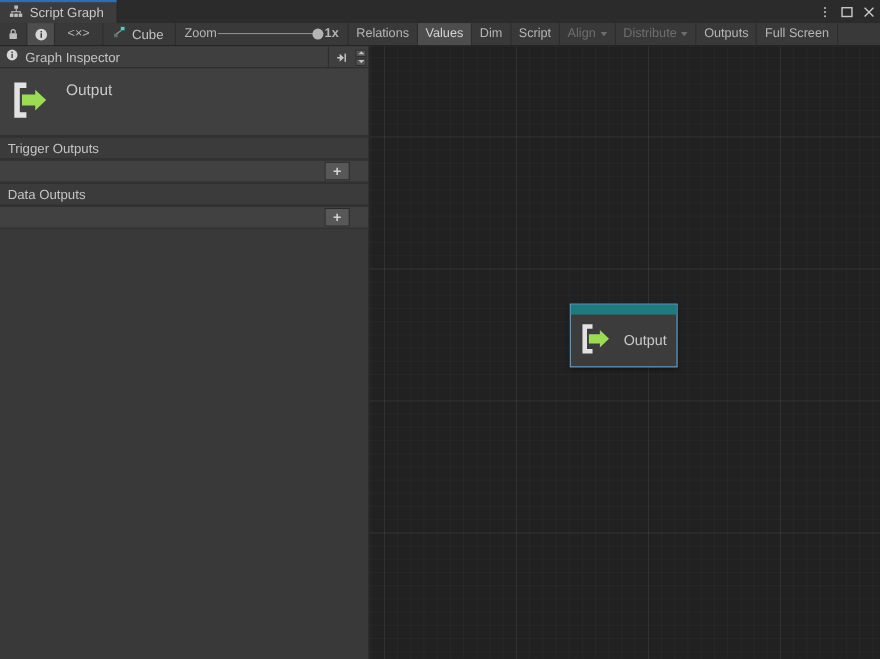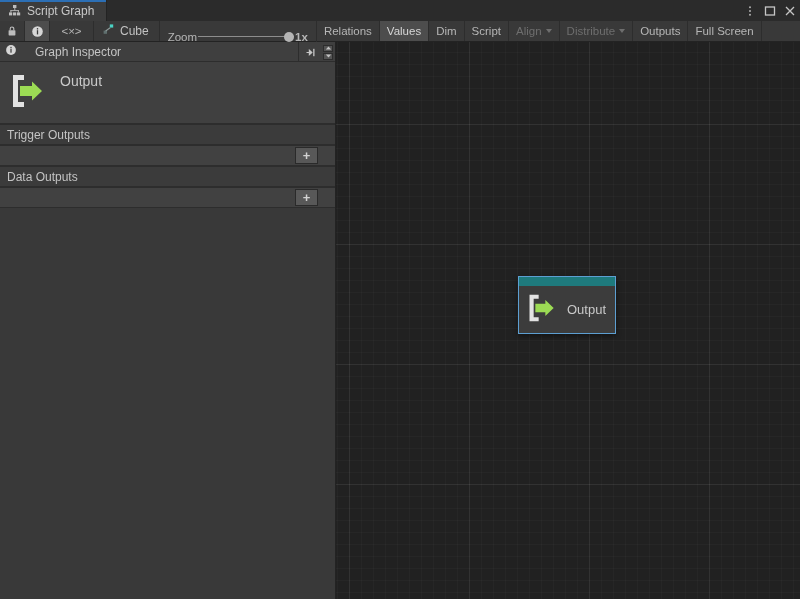--- a/index.html
+++ b/index.html
@@ -99,21 +99,21 @@
   .tb-btn.on { background: #4d4d4d; color: #d6d6d6; }
   .tb-btn.dim { color: #6e6e6e; }
   .tb-target {
     display: flex; align-items: center; gap: 5px;
     padding: 0 10px 0 8px;
     border-right: 1px solid #2d2d2d;
     cursor: default;
   }
   .tb-zoom {
     display: flex; align-items: center; gap: 1px;
-    padding: 16px 8px;
+    padding: 4px 8px;
     border-right: 1px solid #2d2d2d;
     cursor: default;
   }
   .tb-zoom .lbl { color: #b6b6b6; font-size: 11.5px; }
   .slider {
     position: relative;
     width: 96px; height: 12px;
     display: flex; align-items: center;
     cursor: default;
   }
@@ -152,21 +152,21 @@
     overflow: hidden;
   }
   .insp-header {
     position: relative;
     height: 20px;
     background: #3f3f3f;
     border-bottom: 1px solid #2d2d2d;
     display: flex;
     align-items: center;
     padding-left: 5px;
-    gap: 18px;
+    gap: 6px;
     box-sizing: border-box;
   }
   .insp-header .title {
     font-size: 12px;
     color: #c4c4c4;
   }
   .insp-tools {
     position: absolute;
     right: 0; top: 0;
     height: 20px;

